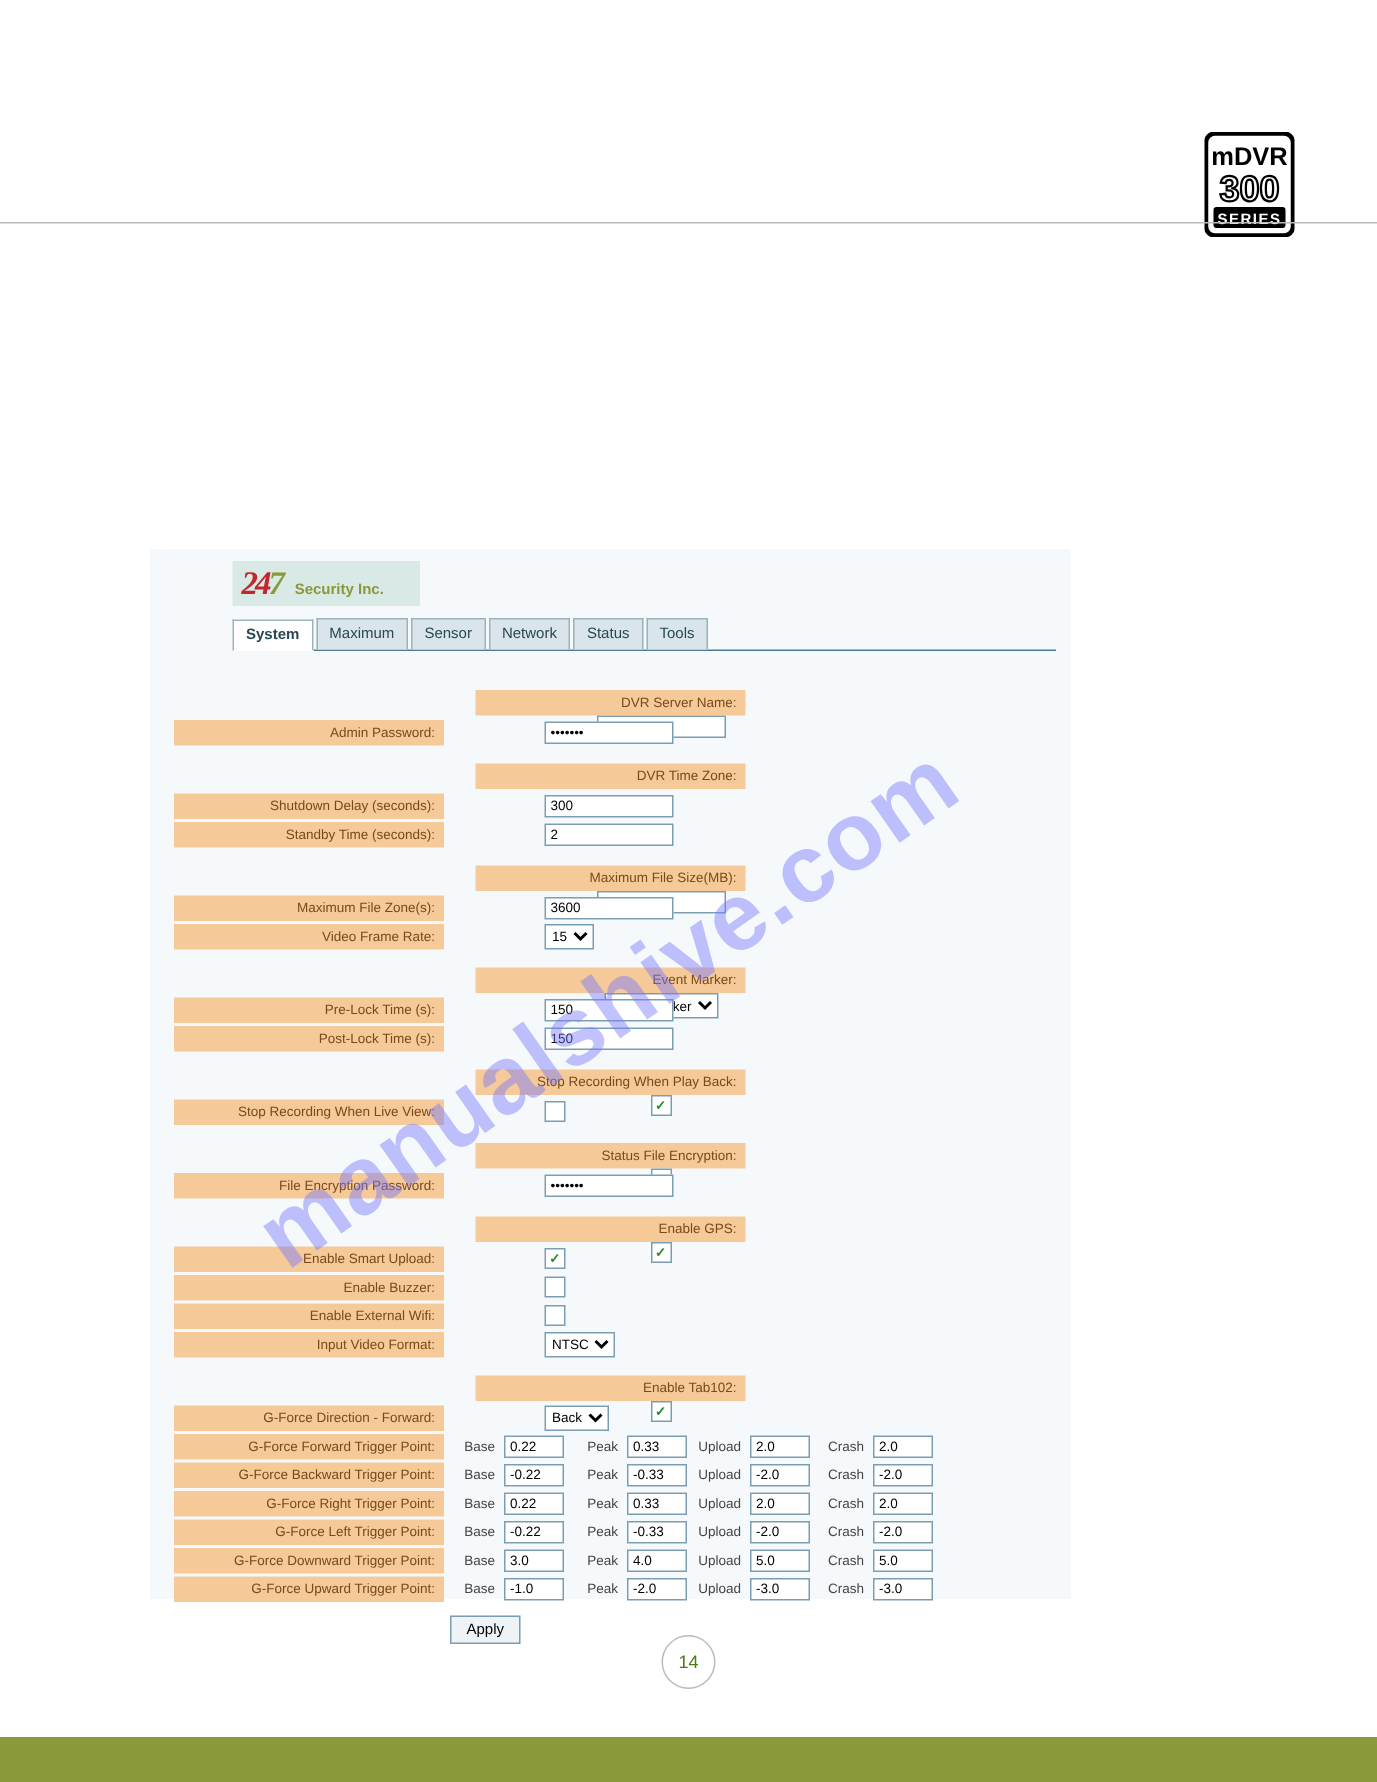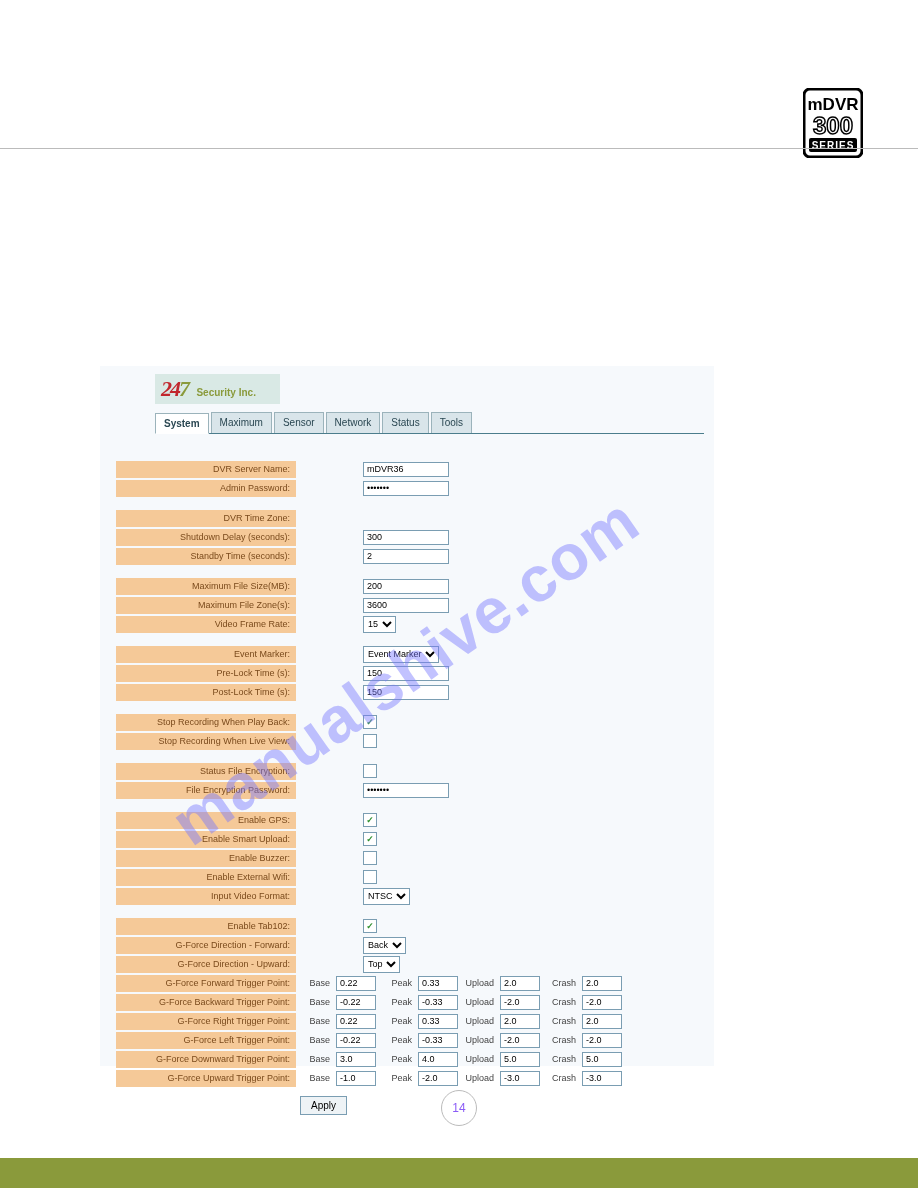--- a/index.html
+++ b/index.html
@@ -32,37 +32,37 @@
   .inner-logo-chip .two, .inner-logo-chip .four { font:italic 700 22px Georgia, serif; color:#c1272d; letter-spacing:-2px; }
   .inner-logo-chip .seven { font:italic 700 22px Georgia, serif; color:#8a9a3b; letter-spacing:-2px; }
   .inner-logo-chip .suffix { font:700 10px Arial; color:#8a9a3b; margin-left:4px; }
 
   .tabs { display:flex; border-bottom:1px solid #4b7d8c; margin:4px 10px 0 55px; font:400 10px Arial; }
   .tab { padding:4px 8px; border:1px solid #9bb3bb; border-bottom:none; background:#d9e5ea; color:#2a4752; margin-right:2px; cursor:pointer; }
   .tab.active { background:#fff; font-weight:700; position:relative; top:1px; border-bottom:1px solid #fff; }
 
   .form-area { padding:14px 16px 10px 16px; }
   .row { display:flex; align-items:center; height:18px; margin-bottom:1px; }
-  .row.gap { margin-top:12px; }
+  .row.gap { margin-top:12px;flex-direction:column; }
   .label { width:180px; text-align:right; font:400 9px Arial; color:#7a4a1c; background:#f5c998; height:17px; line-height:17px; padding-right:6px; box-sizing:border-box; }
   .field { margin-left:20px; display:flex; align-items:flex-end; gap:4px;padding-left:47px; }
   input[type=text], input[type=password] { font:400 9px Arial; height:15px; box-sizing:border-box; border:1px solid #7a9db2; padding:1px 3px; background:#fff; }
   .w90 { width:86px; }
   .w220 { width:254px; }
   select { font:400 9px Arial; height:17px; border:1px solid #7a9db2; background:#fff; }
   .chk { width:12px; height:12px; border:1px solid #7a9db2; display:inline-flex; align-items:center; justify-content:center; font:700 9px Arial; color:#2d8f2d; background:#fff; }
 
   .quad { display:flex; align-items:center; gap:6px; font:400 9px Arial; color:#444; margin-left:4px; }
   .quad .mini-label { width:30px; text-align:right; }
   .quad .w40 { width:40px; }
 
   .apply { display:inline-block; margin:8px 0 0 184px; padding:3px 10px; border:1px solid #7a9db2; background:#eef3f6; font:400 10px Arial; cursor:pointer; }
 
   
-  .page-num { position:absolute; left:50%; top:1090px; transform:translateX(-50%); width:34px; height:34px; border:1px solid #bbb; border-radius:50%; display:flex; align-items:center; justify-content:center; font:400 12px Arial; color:#8b5cf6; }
+  .page-num { position:absolute; left:50%; top:1090px; transform:translateX(-50%); width:34px; height:34px; border:1px solid #bbb; border-radius:50%; display:flex; align-items:center; justify-content:center; font:400 12px Arial; color:#4d7c0f; }
   .footer-bar { position:absolute; left:0; right:0; bottom:0; height:30px; background:#8a9a3b; }
 </style>
 </head>
 <body>
 
 <div class="page">
 
   <div class="doc-header">
     <div class="doc-badge">
       <svg width="60" height="70" viewBox="0 0 60 70">
@@ -234,26 +234,20 @@
         <div class="field">
             <span class="chk">✓</span>
           </div>
       </div>
       <div class="row">
         <div class="label">G-Force Direction - Forward:</div>
         <div class="field">
             <select><option>Back</option></select>
           </div>
       </div>
-      <div class="row">
-        <div class="label">G-Force Direction - Upward:</div>
-        <div class="field">
-            <select><option>Top</option></select>
-          </div>
-      </div>
 
       <div id="gforce-rows">
           <div class="row">
             <div class="label">G-Force Forward Trigger Point:</div>
             <div class="quad">
               <span class="mini-label">Base</span>
               <input type="text" class="w40" value="0.22" style="">
               <span class="mini-label">Peak</span>
               <input type="text" class="w40" value="0.33" style="">
               <span class="mini-label">Upload</span>

